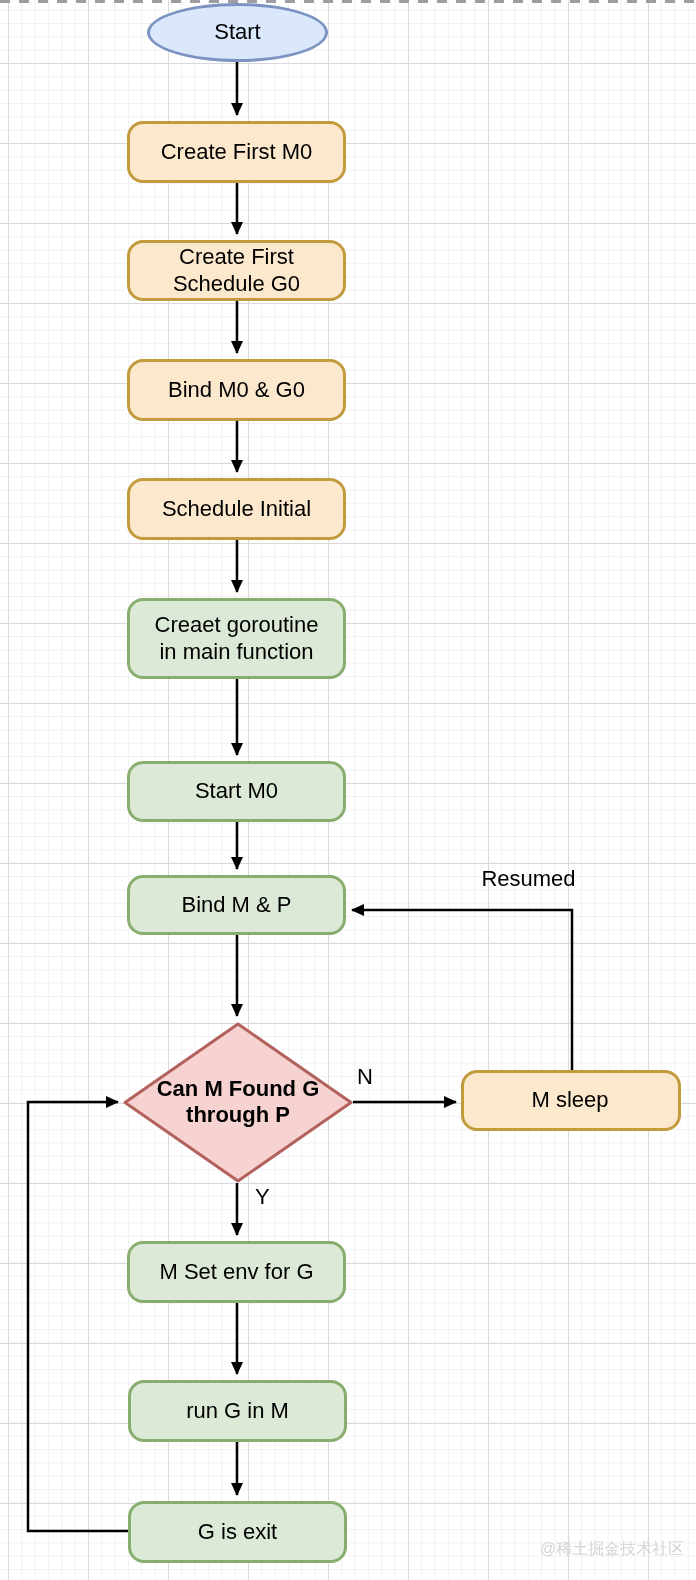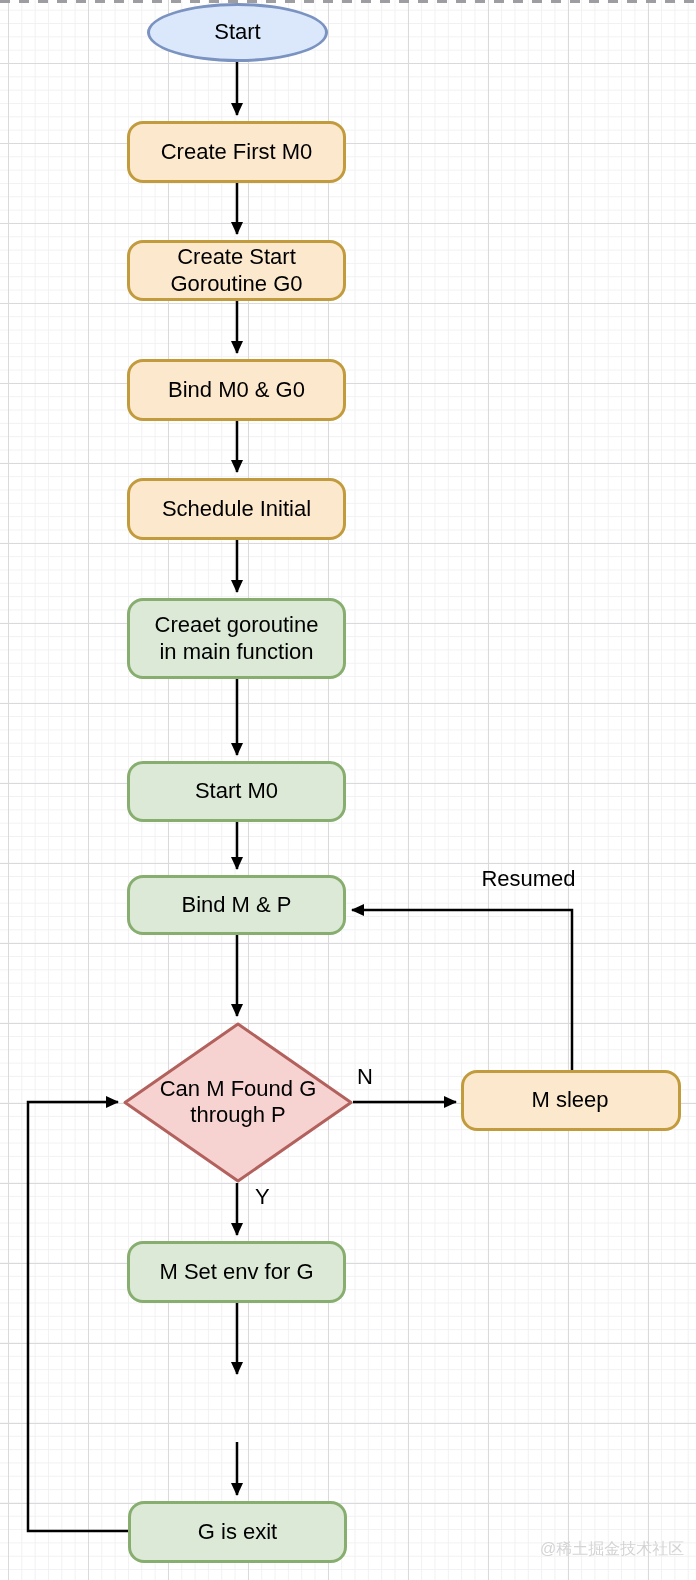--- a/index.html
+++ b/index.html
@@ -37,21 +37,21 @@
   .green  { background: #dbe9d6; border-color: #87ae6e; }
   .ellipse {
     background: #dbe8fc; border: 3px solid #7b93c0; border-radius: 50%;
   }
   .diamond-wrap { position: absolute; }
   .diamond-wrap svg { position: absolute; left: 0; top: 0; }
   .diamond-label {
     position: absolute; left: 50%; top: 50%;
     transform: translate(-50%, -50%);
     width: 190px; text-align: center;
-    font-size: 22px; line-height: 1.22;
+    font-size: 22px; line-height: 1.22; font-weight: bold;
   }
   .edge-label {
     position: absolute; font-size: 22px; white-space: nowrap;
   }
   .watermark {
     position: absolute; left: 540px; top: 1539px; width: 140px;
     font-size: 16px; color: #d4d4d6; text-align: center; white-space: nowrap;
   }
 </style>
 </head>
@@ -87,21 +87,21 @@
 
   <div class="node ellipse" style="left:147px; top:3px; width:181px; height:59px;">
     <span>Start</span>
   </div>
 
   <div class="node rect orange" style="left:127px; top:121px; width:219px; height:62px;">
     <span>Create First M0</span>
   </div>
 
   <div class="node rect orange" style="left:127px; top:240px; width:219px; height:61px;">
-    <span>Create Start Goroutine G0</span>
+    <span>Create First Schedule G0</span>
   </div>
 
   <div class="node rect orange" style="left:127px; top:359px; width:219px; height:62px;">
     <span>Bind M0 &amp; G0</span>
   </div>
 
   <div class="node rect orange" style="left:127px; top:478px; width:219px; height:62px;">
     <span>Schedule Initial</span>
   </div>
 
@@ -125,20 +125,23 @@
   </div>
 
   <div class="node rect orange" style="left:461px; top:1070px; width:220px; height:61px;padding-left:12px;">
     <span>M sleep</span>
   </div>
 
   <div class="node rect green" style="left:127px; top:1241px; width:219px; height:62px;">
     <span>M Set env for G</span>
   </div>
 
+  <div class="node rect green" style="left:128px; top:1380px; width:219px; height:62px;">
+    <span>run G in M</span>
+  </div>
 
   <div class="node rect green" style="left:128px; top:1501px; width:219px; height:62px;">
     <span>G is exit</span>
   </div>
 
   <div class="edge-label" style="left:466px; top:866px; width:125px; text-align:center;">Resumed</div>
 
   <div class="edge-label" style="left:357px; top:1064px;">N</div>
 
   <div class="edge-label" style="left:255px; top:1184px;">Y</div>

